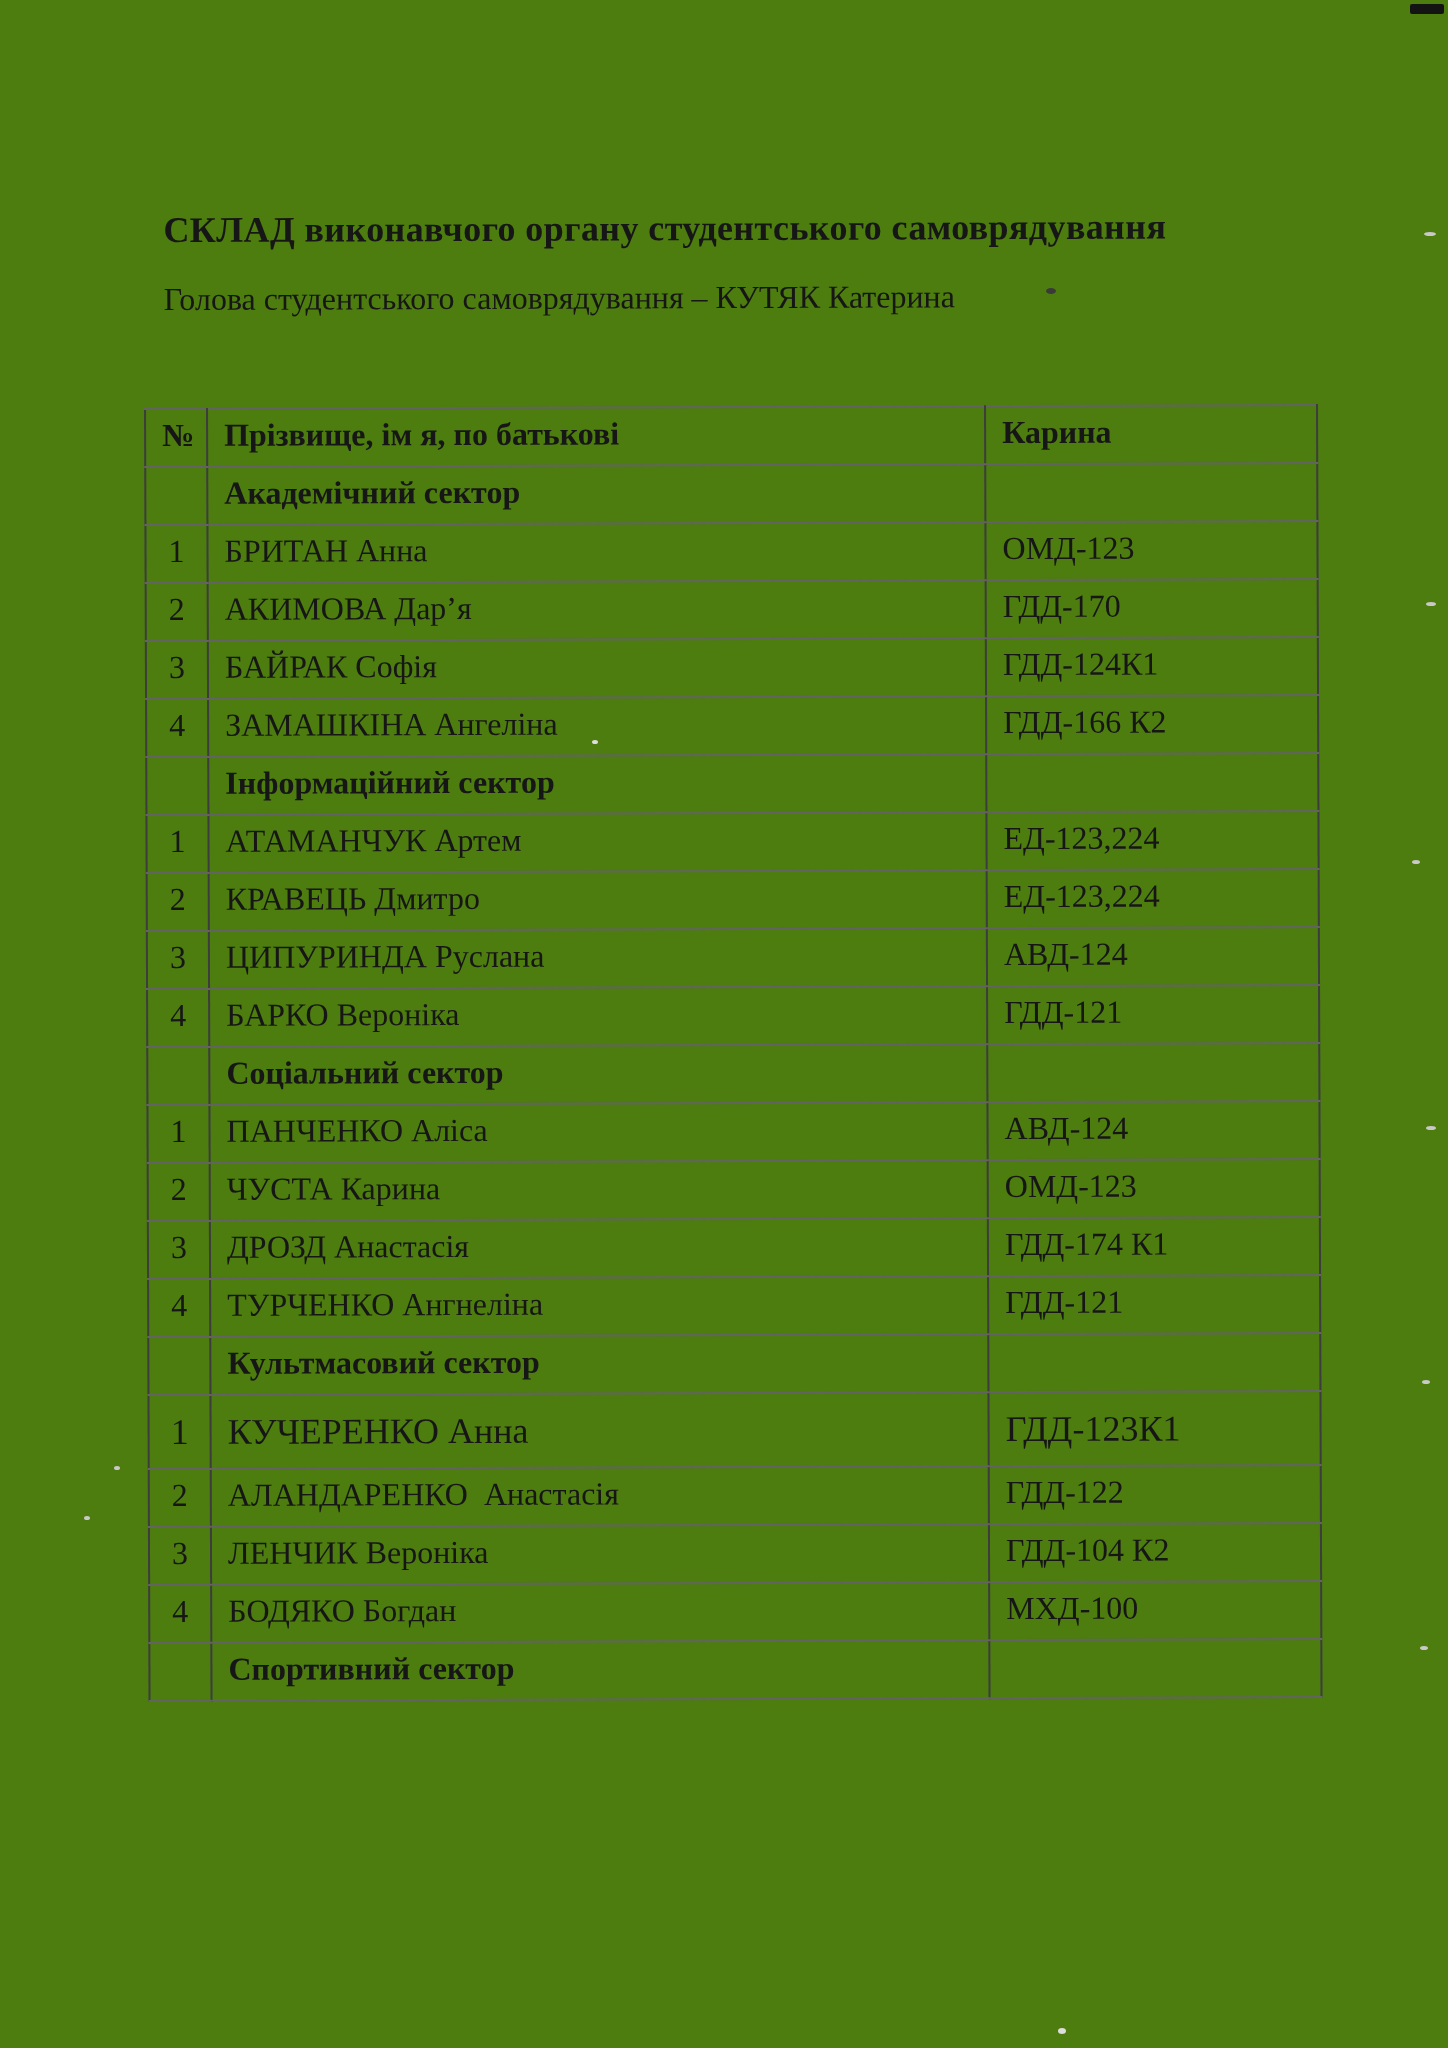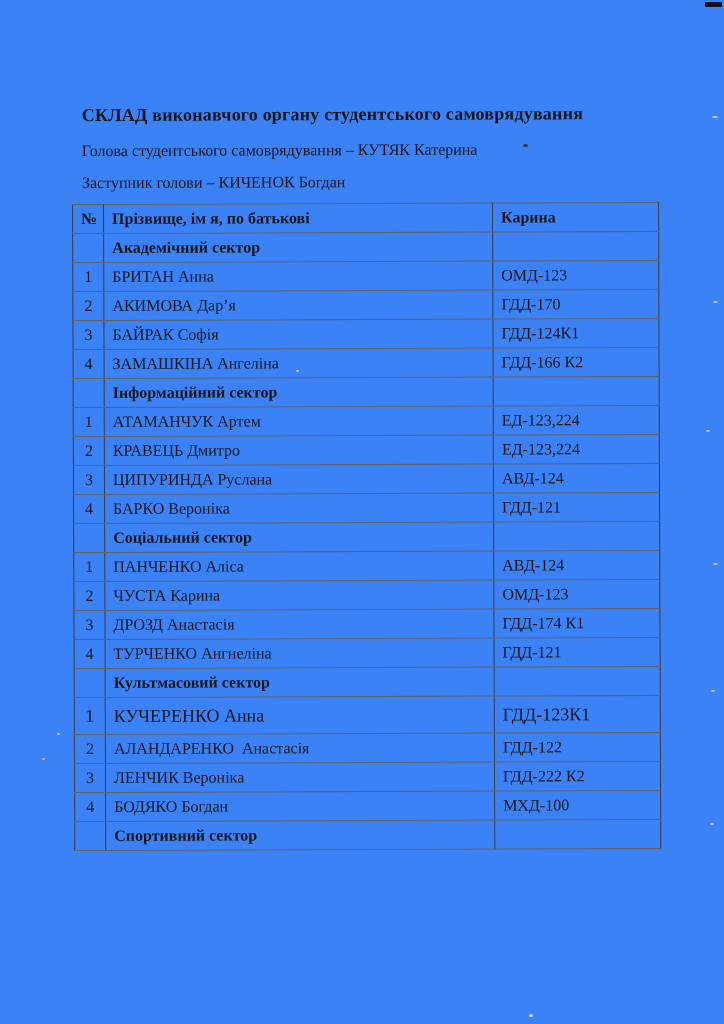--- a/index.html
+++ b/index.html
@@ -4,21 +4,21 @@
 <style>
   html, body {
     margin: 0;
     padding: 0;
     background: #ffffff;
   }
   .page {
     position: relative;
     width: 724px;
     height: 1024px;
-    background: #3b82f6;
+    background: #4d7c0f;
     overflow: hidden;
     font-family: "Liberation Serif", serif;
     color: #161616;
   }
   .doc {
     position: absolute;
     left: 0;
     top: 0;
     width: 724px;
     height: 1024px;
@@ -110,21 +110,20 @@
   .speck-10 { left: 296px; top: 370px; width: 3px; height: 2px; background:#dddddb; }
 </style>
 </head>
 <body>
 
 <div class="page">
   <div class="doc">
 
     <h1 class="title">СКЛАД виконавчого органу студентського самоврядування</h1>
     <p class="sub-line chair-line">Голова студентського самоврядування – КУТЯК Катерина</p>
-    <p class="sub-line deputy-line">Заступник голови – КИЧЕНОК Богдан</p>
 
     <table class="members">
       <colgroup>
         <col style="width:31px">
         <col style="width:389px">
         <col style="width:166px">
       </colgroup>
       <thead>
         <tr>
           <th class="num-head">№</th>
@@ -219,21 +218,21 @@
             <td class="group-cell">ГДД-123К1</td>
           </tr>
           <tr>
             <td class="num-cell">2</td>
             <td class="name-cell">АЛАНДАРЕНКО  Анастасія</td>
             <td class="group-cell">ГДД-122</td>
           </tr>
           <tr>
             <td class="num-cell">3</td>
             <td class="name-cell">ЛЕНЧИК Вероніка</td>
-            <td class="group-cell">ГДД-222 К2</td>
+            <td class="group-cell">ГДД-104 К2</td>
           </tr>
           <tr>
             <td class="num-cell">4</td>
             <td class="name-cell">БОДЯКО Богдан</td>
             <td class="group-cell">МХД-100</td>
           </tr>
           <tr>
             <td class="num-cell"></td>
             <td class="name-cell section-name">Спортивний сектор</td>
             <td class="group-cell"></td>

